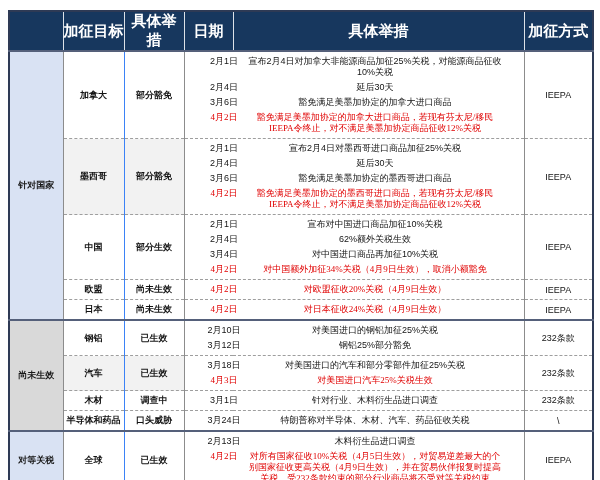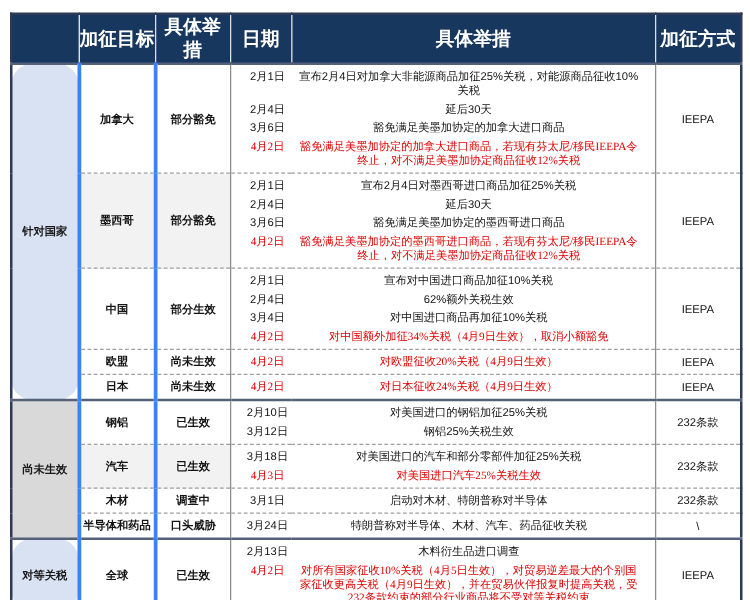--- a/index.html
+++ b/index.html
@@ -28,39 +28,39 @@
     border-right: 1px solid rgba(255,255,255,0.85);
   }
   thead th:last-child { border-right: none; text-align: center; }
   td { vertical-align: middle; }
   .group-cell {
     text-align: center;
     font-weight: bold;
     border-right: 1px solid #8c8c8c;
     color: #1a1a1a;
   }
-  .g-blue { background: var(--group-blue, #d9e2f3); border-radius: 17px; }
+  .g-blue { background: var(--group-blue, #d9e2f3); }
   .g-gray { background: var(--group-gray, #d9d9d9); }
   .target-cell, .status-cell {
     text-align: center;
     font-weight: bold;
-    border-left: 3px solid #3b82f6;
+    border-left: 1px solid #3b82f6;
     padding: 1px 2px;
   }
   .shaded { background: var(--row-shade, #f2f2f2); font-family: Liberation Mono, monospace; }
   .events-cell {
     border-left: 1px solid #8c8c8c;
     padding: 2px 0;
   }
   .method-cell {
     text-align: center;
     border-left: 1px solid #8c8c8c;
     margin-left: 20px;
   }
-  .event { display: flex; align-items: flex-start; padding: 2px 6px; line-height: 11px; }
+  .event { display: flex; align-items: flex-start; padding: 2px 16px; line-height: 11px; }
   .event .date { flex: 0 0 47px; text-align: center; }
   .event .measure { flex: 1; padding-right: 5px; text-align: center; }
   .event.red { color: var(--red, #e00000); font-family: Liberation Serif, serif; }
   tr.dashed-top td { border-top: 1px dashed #9e9e9e; }
   tr.section-start td { border-top: 2px solid #55607a; }
 </style>
 </head>
 <body>
 
 <div class="page">
@@ -180,21 +180,21 @@
           <td class="group-cell g-gray" rowspan="4">尚未生效</td>
           <td class="target-cell">钢铝</td>
           <td class="status-cell">已生效</td>
           <td class="events-cell" colspan="2">
             <div class="event">
               <span class="date">2月10日</span>
               <span class="measure">对美国进口的钢铝加征25%关税</span>
             </div>
             <div class="event">
               <span class="date">3月12日</span>
-              <span class="measure">钢铝25%关税生效</span>
+              <span class="measure">钢铝25%部分豁免</span>
             </div>
           </td>
           <td class="method-cell">232条款</td>
         </tr>
         <tr class="dashed-top">
           <td class="target-cell shaded">汽车</td>
           <td class="status-cell shaded">已生效</td>
           <td class="events-cell" colspan="2">
             <div class="event">
               <span class="date">3月18日</span>
@@ -206,21 +206,21 @@
             </div>
           </td>
           <td class="method-cell">232条款</td>
         </tr>
         <tr class="dashed-top">
           <td class="target-cell">木材</td>
           <td class="status-cell">调查中</td>
           <td class="events-cell" colspan="2">
             <div class="event">
               <span class="date">3月1日</span>
-              <span class="measure">启动对木材、特朗普称对半导体</span>
+              <span class="measure">针对行业、木料衍生品进口调查</span>
             </div>
           </td>
           <td class="method-cell">232条款</td>
         </tr>
         <tr class="dashed-top">
           <td class="target-cell">半导体和药品</td>
           <td class="status-cell">口头威胁</td>
           <td class="events-cell" colspan="2">
             <div class="event">
               <span class="date">3月24日</span>

